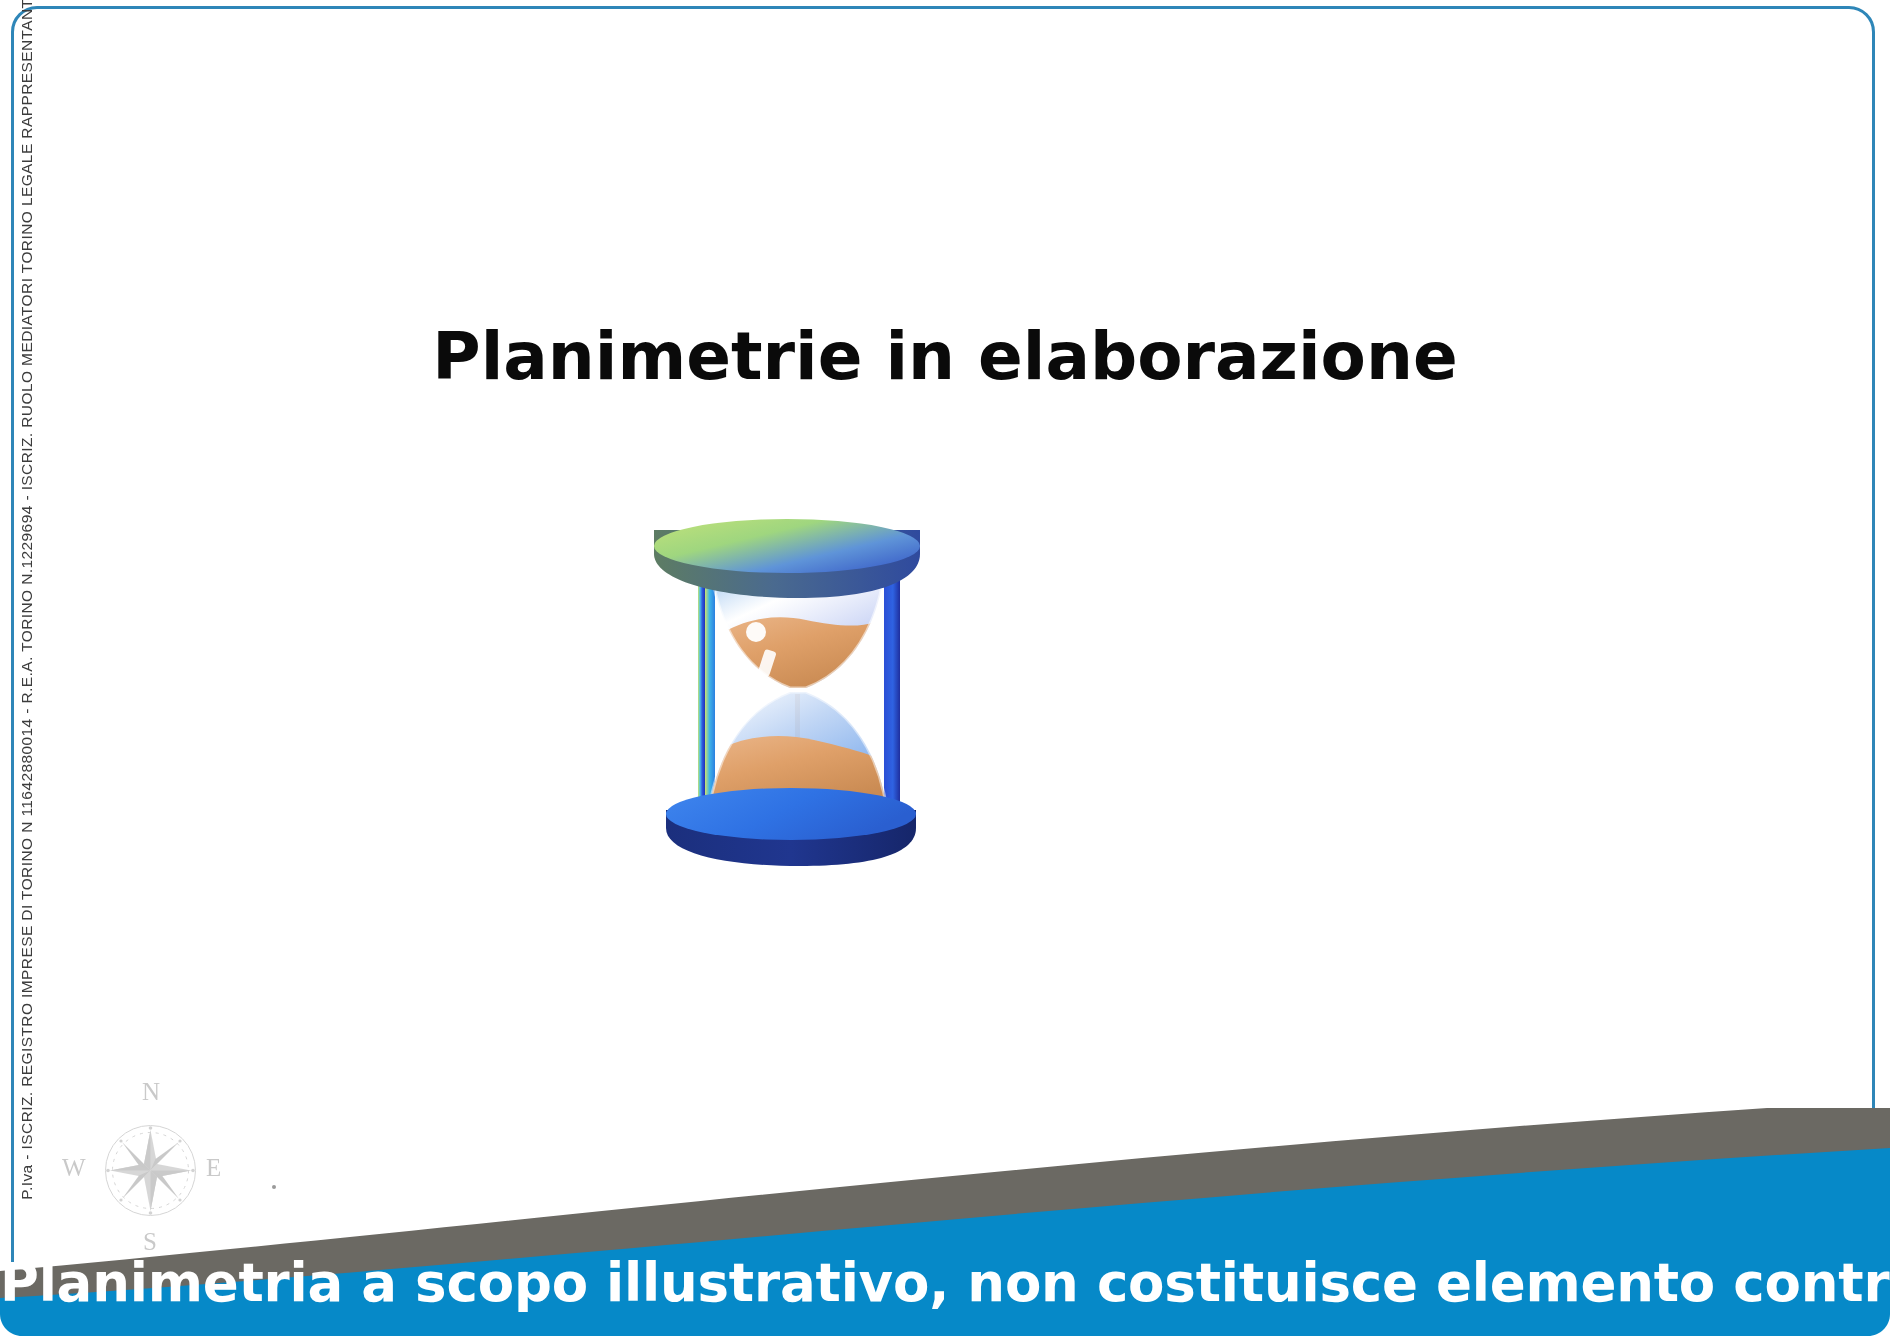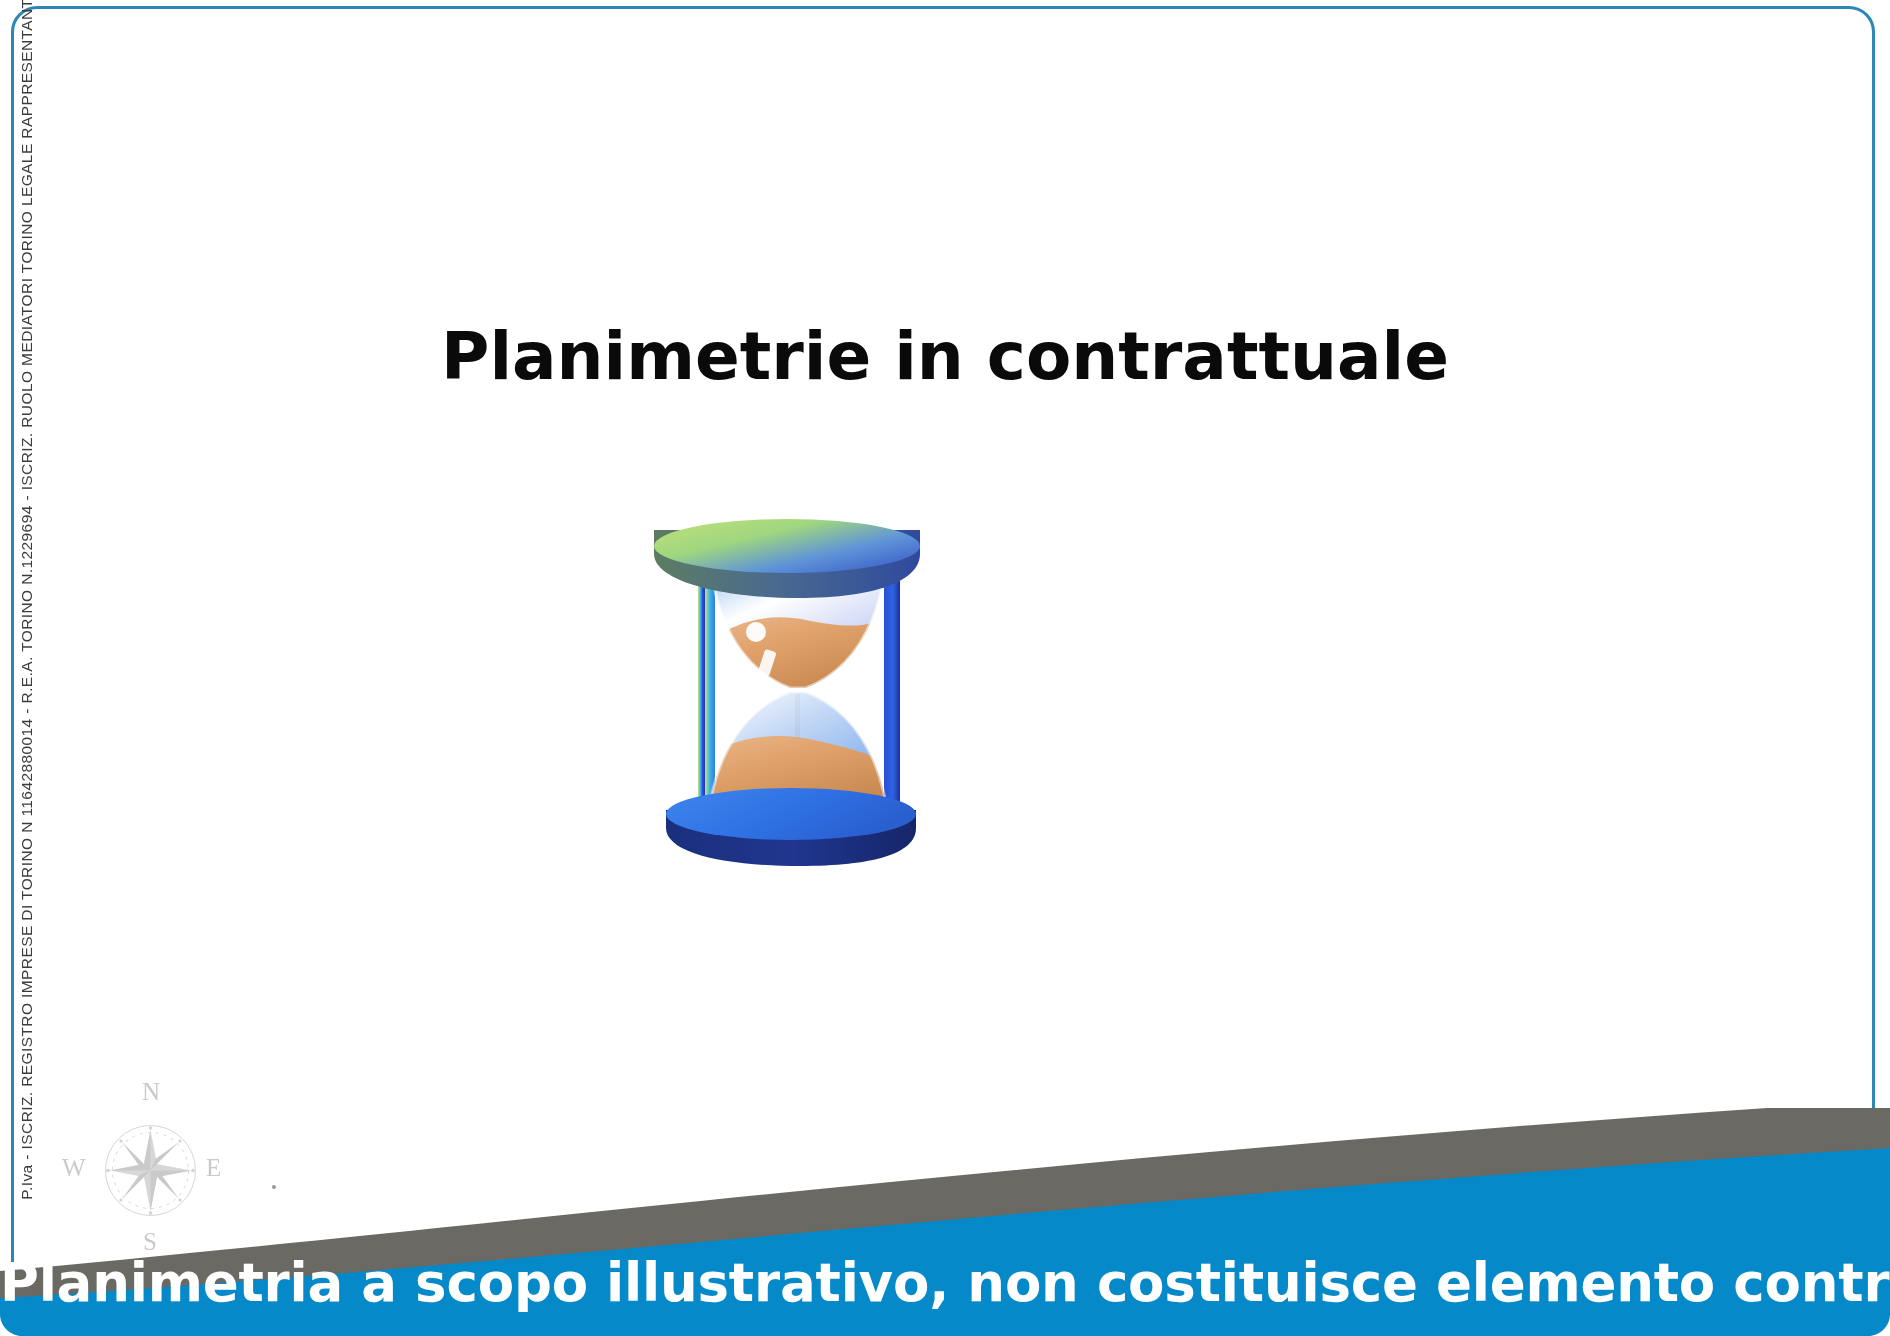--- a/index.html
+++ b/index.html
@@ -208,21 +208,21 @@
 
 <div id="page">
 
   <div id="frame-border"></div>
 
 
   <div id="legal-vertical">
     <span>P.Iva - ISCRIZ. REGISTRO IMPRESE DI TORINO N 11642880014 - R.E.A. TORINO N.1229694 - ISCRIZ. RUOLO MEDIATORI TORINO LEGALE RAPPRESENTANTE N. 7686</span>
   </div>
 
-  <div id="main-title">Planimetrie in contrattuale</div>
+  <div id="main-title">Planimetrie in elaborazione</div>
 
   <div id="hourglass">
     <svg viewBox="0 0 340 360" width="340" height="360">
       <defs>
         <linearGradient id="topDiscGrad" x1="0" y1="0" x2="1" y2="0.85">
           <stop offset="0%" stop-color="#c2e27a"></stop>
           <stop offset="38%" stop-color="#9fd67f"></stop>
           <stop offset="70%" stop-color="#5f94d8"></stop>
           <stop offset="100%" stop-color="#3a5fc8"></stop>
         </linearGradient>

